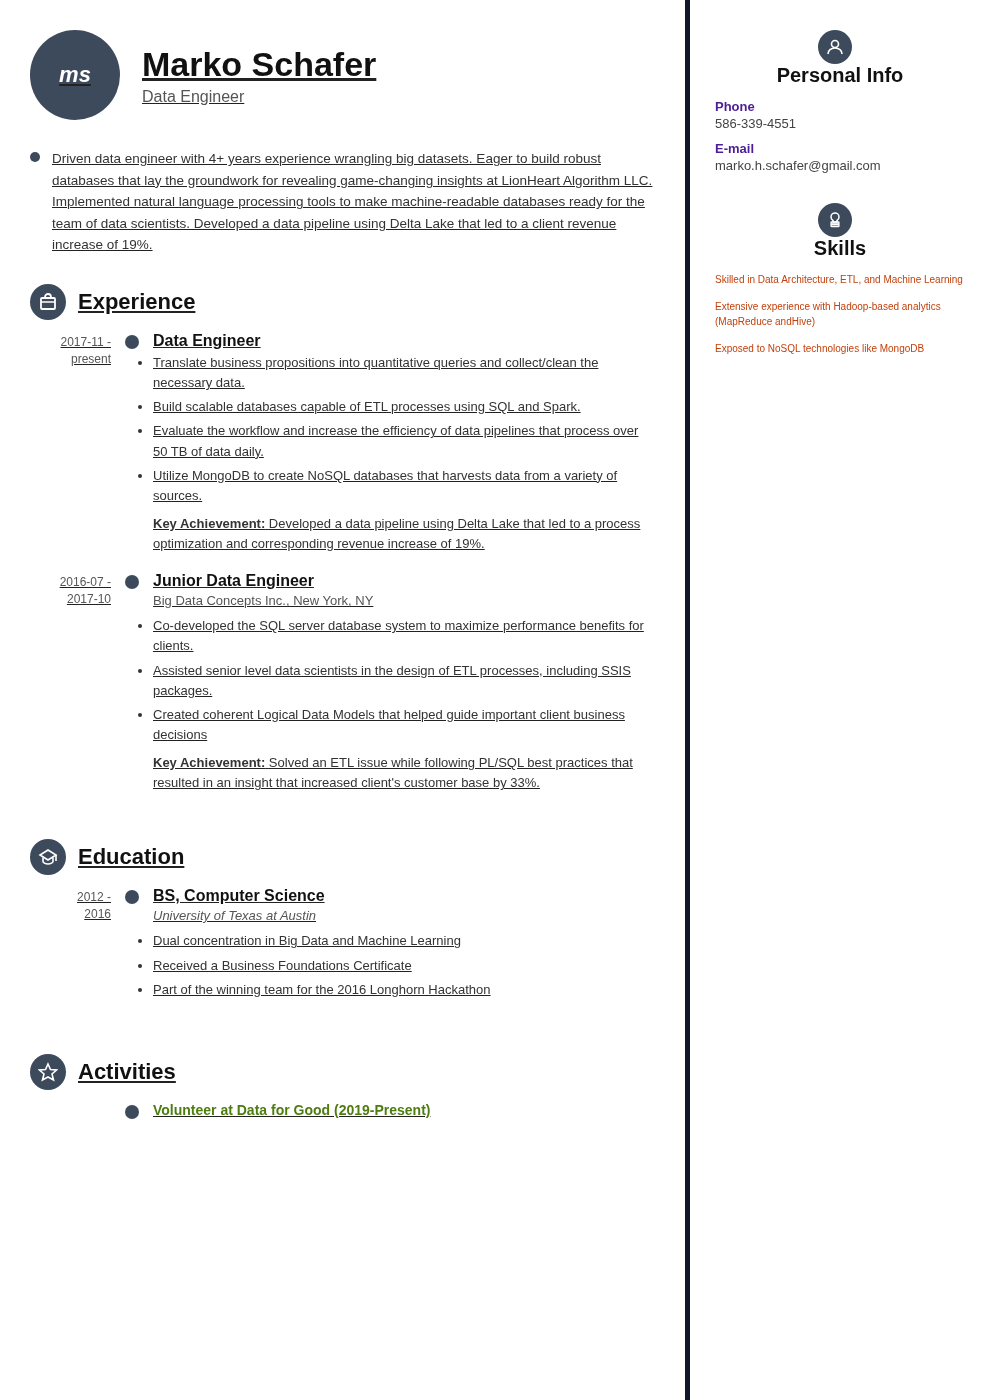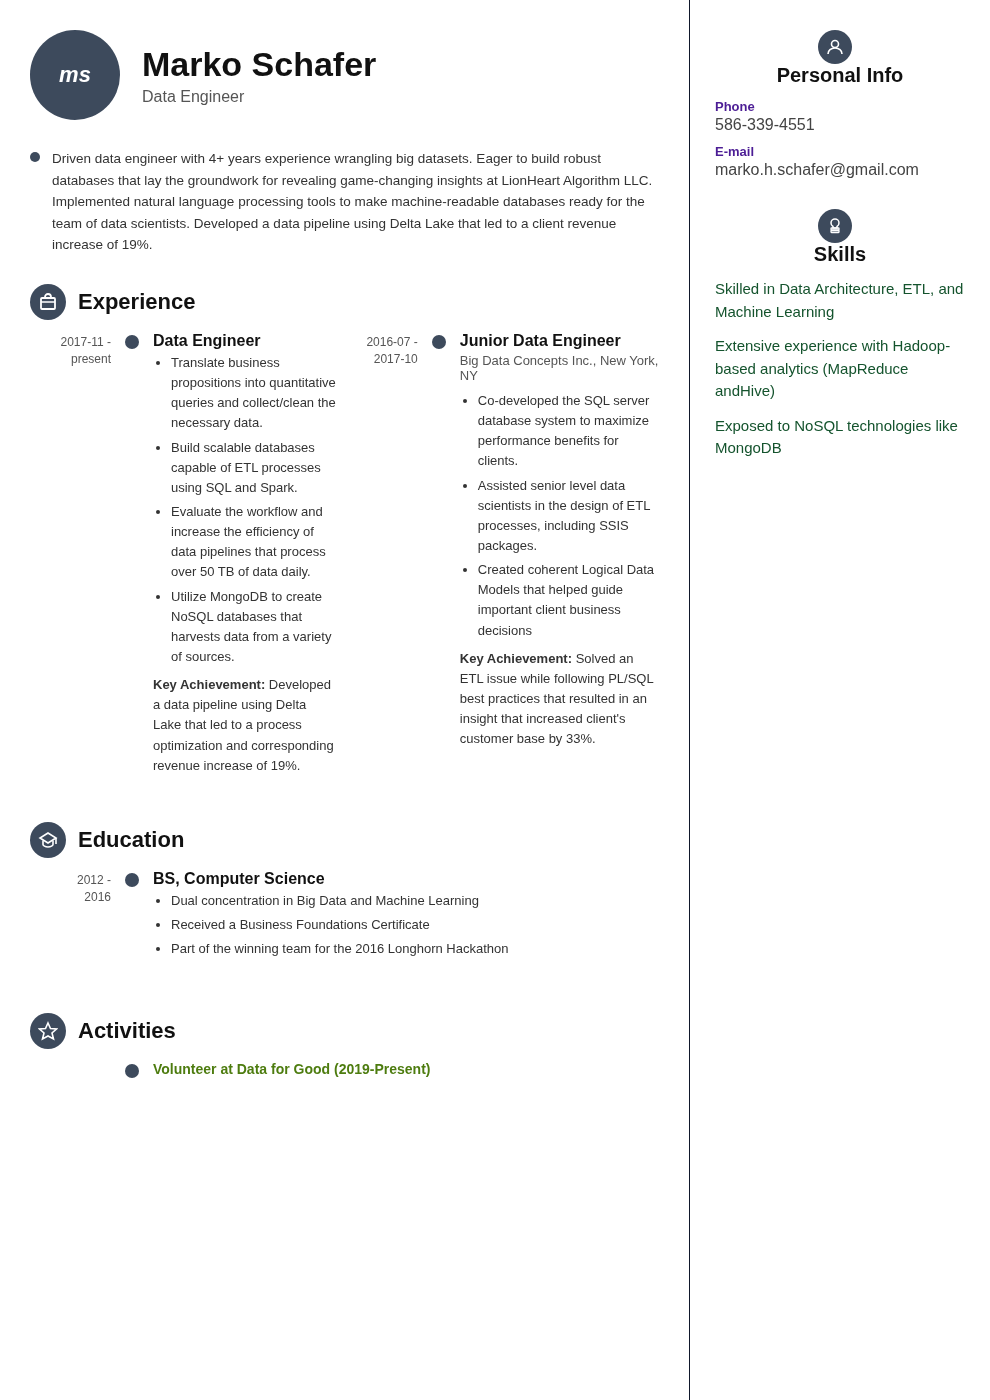--- a/index.html
+++ b/index.html
@@ -13,21 +13,22 @@
     }
     .resume-container {
       display: flex;
       width: 990px;
       min-height: 1400px;
     }
     
     .main-col {
       flex: 1;
       padding: 30px 30px 30px 30px;
-      border-right: 1px solid #0f172a;
+      border-right: 5px solid #0f172a;
+      text-decoration: underline;
     }
     
     .sidebar {
       width: 300px;
       padding: 30px 25px;
       background: #fff;
     }
     
     .header {
       display: flex;
@@ -82,21 +83,21 @@
       font-size: 17px;
     }
     .section-title {
       font-size: 22px;
       font-weight: bold;
       color: #111;
     }
     
     .timeline {
       display: flex;
-      flex-direction: row;
+      flex-direction: column;
       position: relative;
     }
     .timeline-item {
       display: flex;
       align-items: flex-start;
       margin-bottom: 18px;
       position: relative;
     }
     .timeline-left {
       width: 95px;
@@ -147,21 +148,20 @@
       color: #111;
       margin-bottom: 3px;
     }
     .job-company {
       font-size: 13px;
       color: #555;
       margin-bottom: 8px;
     }
     .job-bullets {
       list-style: disc;
-      margin-left: 18px;
       margin-bottom: 8px;
     }
     .job-bullets li {
       font-size: 13px;
       line-height: 1.55;
       color: #333;
       margin-bottom: 4px;
     }
     .key-achievement {
       font-size: 13px;
@@ -222,27 +222,27 @@
       font-size: 13px;
       font-weight: bold;
       color: #4c1d95;
       margin-bottom: 2px;
       margin-top: 10px;
     }
     .info-label:first-child {
       margin-top: 0;
     }
     .info-value {
-      font-size: 16px;
+      font-size: 13px;
       color: #444;
       margin-bottom: 6px;
     }
     .skill-item {
-      font-size: 15px;
-      color: #14532d;
+      font-size: 10px;
+      color: #c2410c;
       margin-bottom: 12px;
       line-height: 1.5;
     }
   </style>
 </head>
 <body>
 
 <div class="resume-container">
 
   <div class="main-col">
@@ -325,20 +325,21 @@
         </div>
         <span class="section-title">Education</span>
       </div>
 
       <div class="timeline">
         <div class="timeline-item">
           <div class="timeline-left">2012 -<br>2016</div>
           <div class="timeline-dot"></div>
           <div class="timeline-content">
             <div class="edu-degree">BS, Computer Science</div>
+            <div class="edu-school">University of Texas at Austin</div>
             <ul class="job-bullets">
               <li>Dual concentration in Big Data and Machine Learning</li>
               <li>Received a Business Foundations Certificate</li>
               <li>Part of the winning team for the 2016 Longhorn Hackathon</li>
             </ul>
           </div>
         </div>
       </div>
     </div>
 

